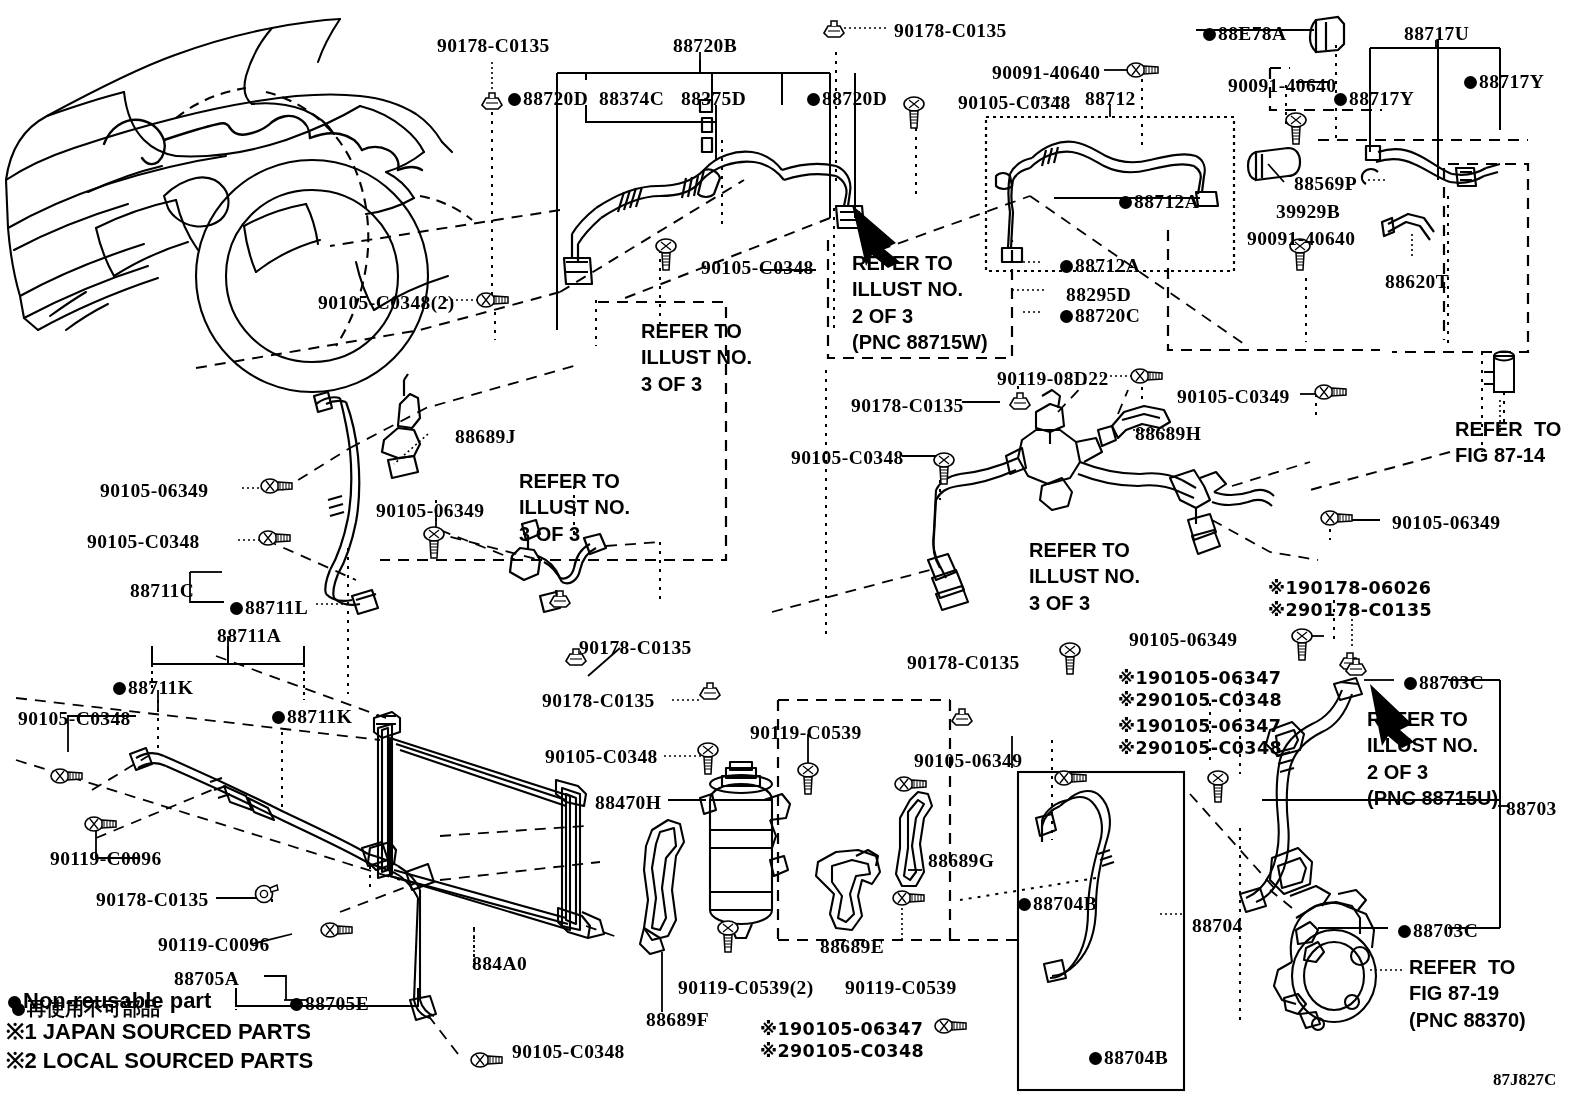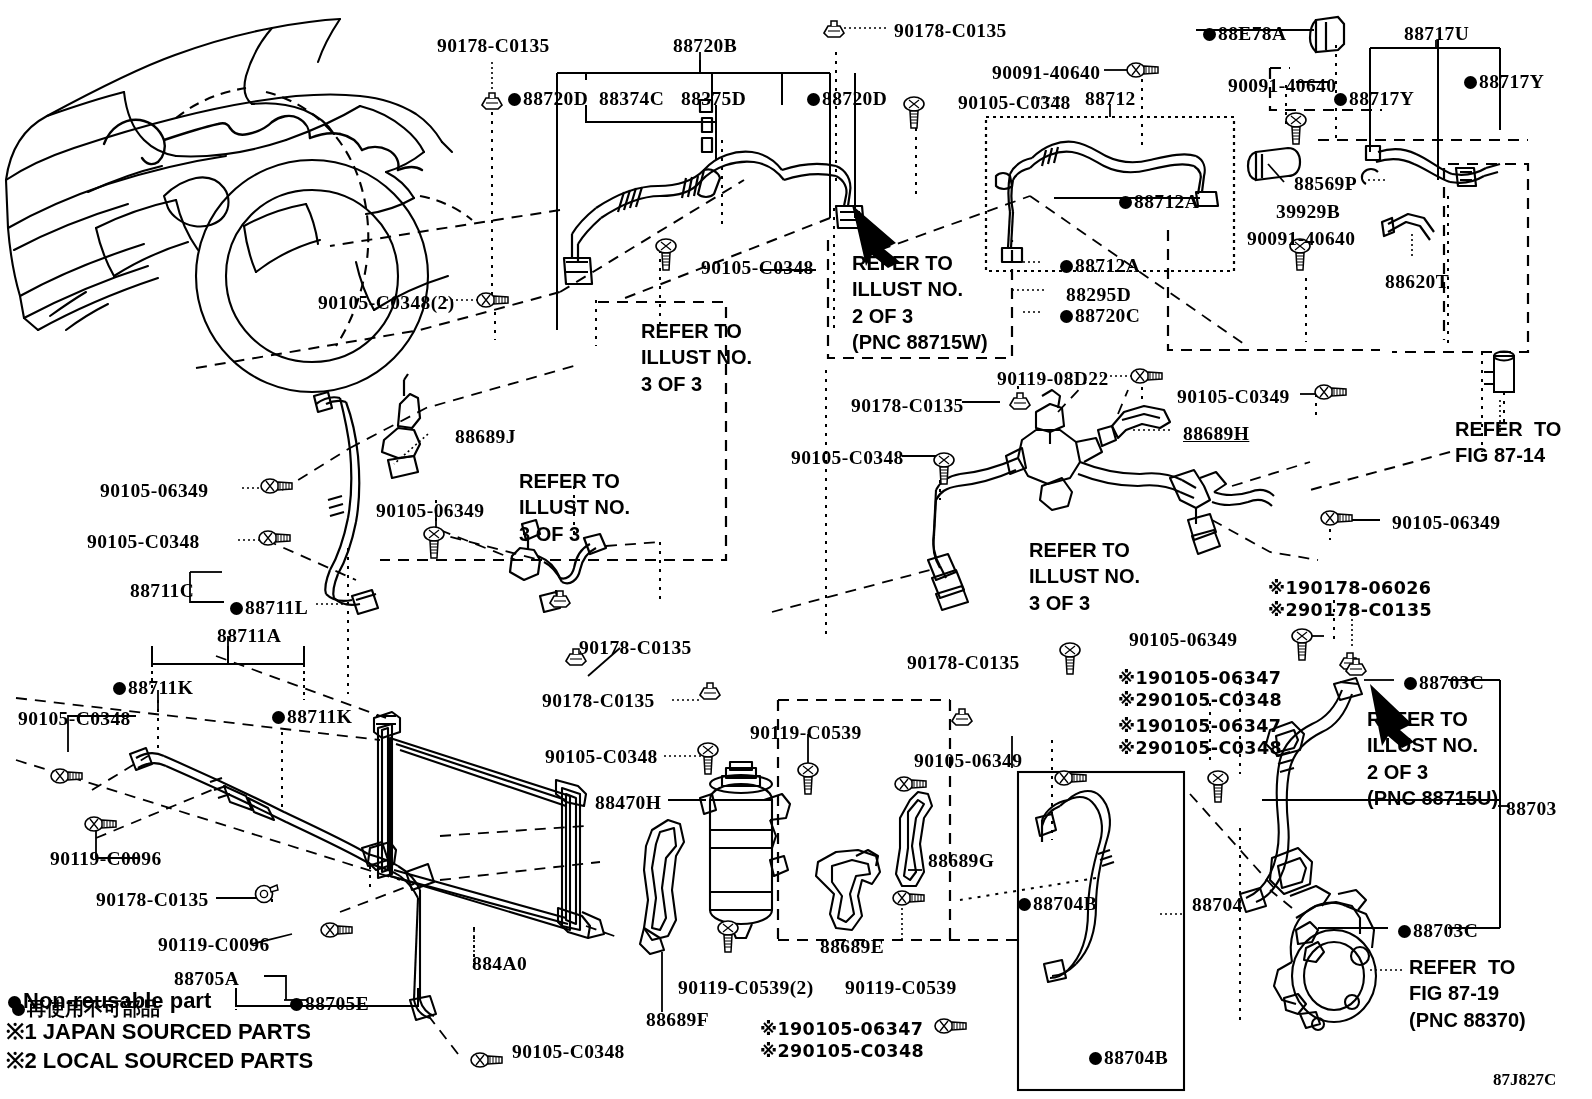--- a/index.html
+++ b/index.html
@@ -720,21 +720,21 @@
       <div class="lbl" style="left: 1385px; top: 272px;"><span>88620T</span></div>
       <div class="lbl" style="left: 1060px; top: 256px;"><span class="dot"></span><span>88712A</span></div>
       <div class="lbl" style="left: 1066px; top: 285px;"><span>88295D</span></div>
       <div class="lbl" style="left: 1060px; top: 306px;"><span class="dot"></span><span>88720C</span></div>
       <div class="lbl" style="left: 701px; top: 258px;"><span>90105-C0348</span></div>
       <div class="lbl" style="left: 318px; top: 293px;"><span>90105-C0348(2)</span></div>
       <div class="lbl" style="left: 455px; top: 427px;"><span>88689J</span></div>
       <div class="lbl" style="left: 997px; top: 369px;"><span>90119-08D22</span></div>
       <div class="lbl" style="left: 851px; top: 396px;"><span>90178-C0135</span></div>
       <div class="lbl" style="left: 1177px; top: 387px; text-align: center;"><span>90105-C0349</span></div>
-      <div class="lbl" style="left: 1183px; top: 424px; text-decoration: underline;"><span>88689H</span></div>
+      <div class="lbl" style="left: 1135px; top: 424px;"><span>88689H</span></div>
       <div class="lbl" style="left: 791px; top: 448px;"><span>90105-C0348</span></div>
       <div class="lbl" style="left: 100px; top: 481px;"><span>90105-06349</span></div>
       <div class="lbl" style="left: 376px; top: 501px;"><span>90105-06349</span></div>
       <div class="lbl" style="left: 87px; top: 532px;"><span>90105-C0348</span></div>
       <div class="lbl" style="left: 1392px; top: 513px;"><span>90105-06349</span></div>
       <div class="lbl" style="left: 130px; top: 581px;"><span>88711C</span></div>
       <div class="lbl" style="left: 230px; top: 598px;"><span class="dot"></span><span>88711L</span></div>
       <div class="lbl" style="left: 217px; top: 626px;"><span>88711A</span></div>
       <div class="lbl" style="left: 579px; top: 638px;"><span>90178-C0135</span></div>
       <div class="lbl" style="left: 1129px; top: 630px;"><span>90105-06349</span></div>
@@ -746,21 +746,21 @@
       <div class="lbl" style="left: 18px; top: 709px;"><span>90105-C0348</span></div>
       <div class="lbl" style="left: 750px; top: 723px;"><span>90119-C0539</span></div>
       <div class="lbl" style="left: 545px; top: 747px;"><span>90105-C0348</span></div>
       <div class="lbl" style="left: 914px; top: 751px;"><span>90105-06349</span></div>
       <div class="lbl" style="left: 1506px; top: 799px;"><span>88703</span></div>
       <div class="lbl" style="left: 595px; top: 793px;"><span>88470H</span></div>
       <div class="lbl" style="left: 50px; top: 849px;"><span>90119-C0096</span></div>
       <div class="lbl" style="left: 928px; top: 851px;"><span>88689G</span></div>
       <div class="lbl" style="left: 96px; top: 890px;"><span>90178-C0135</span></div>
       <div class="lbl" style="left: 1018px; top: 894px;"><span class="dot"></span><span>88704B</span></div>
-      <div class="lbl" style="left: 1192px; top: 895px;"><span>88704</span></div>
+      <div class="lbl" style="left: 1192px; top: 916px;"><span>88704</span></div>
       <div class="lbl" style="left: 1398px; top: 921px;"><span class="dot"></span><span>88703C</span></div>
       <div class="lbl" style="left: 158px; top: 935px;"><span>90119-C0096</span></div>
       <div class="lbl" style="left: 820px; top: 937px;"><span>88689E</span></div>
       <div class="lbl" style="left: 472px; top: 954px;"><span>884A0</span></div>
       <div class="lbl" style="left: 174px; top: 969px;"><span>88705A</span></div>
       <div class="lbl" style="left: 678px; top: 978px;"><span>90119-C0539(2)</span></div>
       <div class="lbl" style="left: 845px; top: 978px;"><span>90119-C0539</span></div>
       <div class="lbl" style="left: 290px; top: 994px;"><span class="dot"></span><span>88705E</span></div>
       <div class="lbl" style="left: 646px; top: 1010px;"><span>88689F</span></div>
       <div class="lbl" style="left: 512px; top: 1042px;"><span>90105-C0348</span></div>

